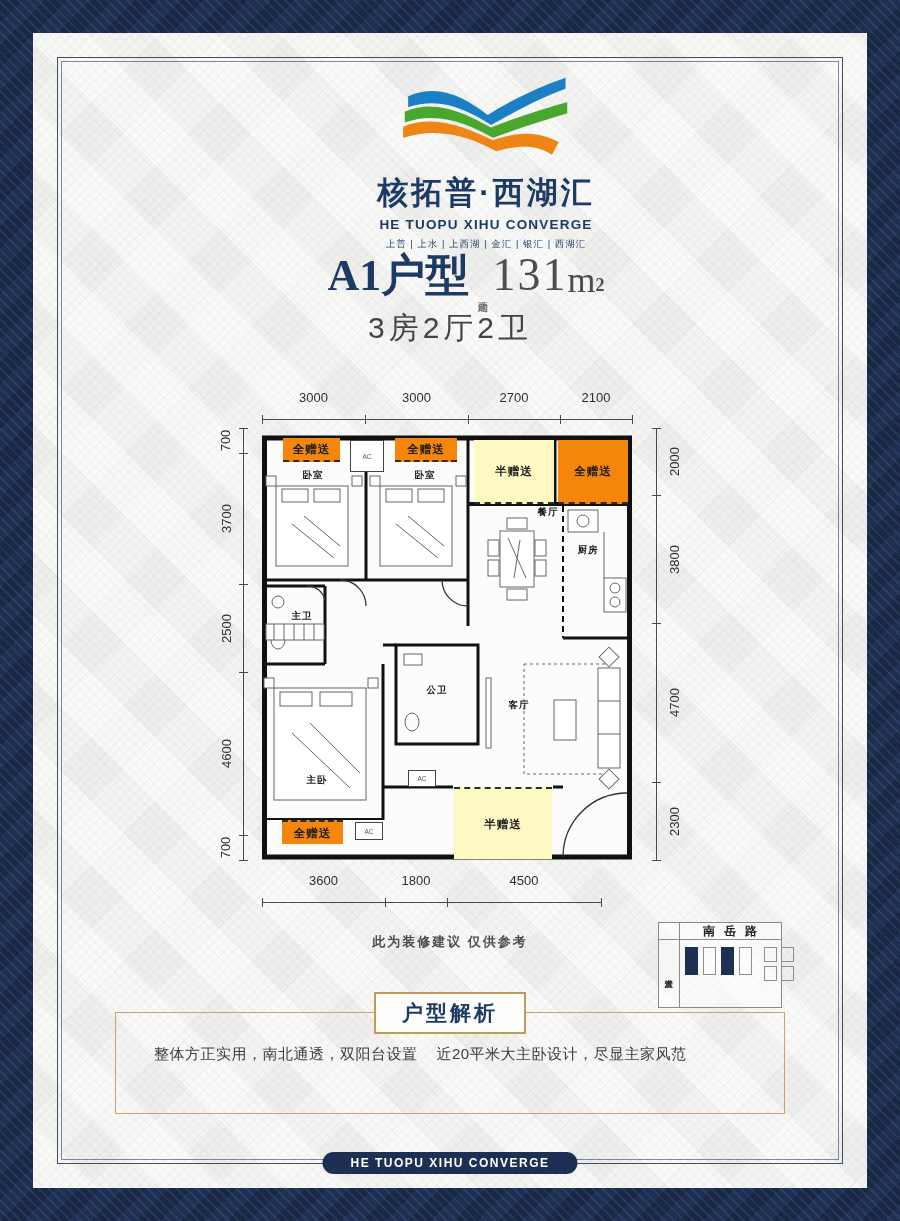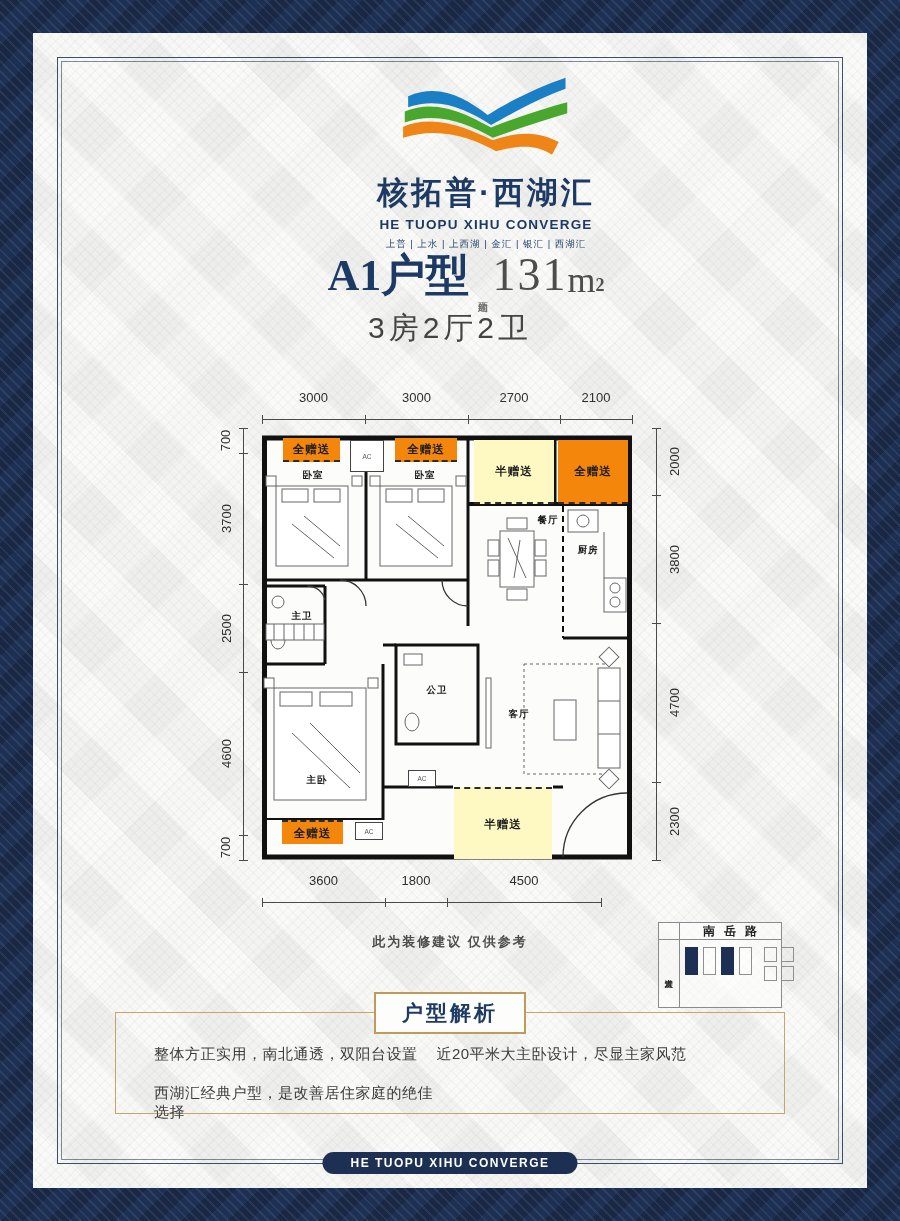--- a/index.html
+++ b/index.html
@@ -263,25 +263,25 @@
     <div class="gift full dash-b" style="left:296px;top:12px;width:70px;height:62px;">全赠送</div>
     <div class="gift full dash-t" style="left:20px;top:392px;width:61px;height:22px;">全赠送</div>
     <div class="gift half dash-t" style="left:192px;top:359px;width:98px;height:70px;">半赠送</div>
 
     <div class="ac-box" style="left:88px;top:12px;width:32px;height:30px;">AC</div>
     <div class="ac-box" style="left:146px;top:342px;width:26px;height:15px;">AC</div>
     <div class="ac-box" style="left:93px;top:394px;width:26px;height:16px;">AC</div>
 
     <div class="room-label" style="left:51px;top:47px;">卧室</div>
     <div class="room-label" style="left:163px;top:47px;">卧室</div>
-    <div class="room-label" style="left:286px;top:92px;">餐厅</div>
+    <div class="room-label" style="left:286px;top:84px;">餐厅</div>
     <div class="room-label" style="left:326px;top:122px;">厨房</div>
     <div class="room-label" style="left:40px;top:188px;">主卫</div>
     <div class="room-label" style="left:175px;top:262px;">公卫</div>
-    <div class="room-label" style="left:235px;top:286px;padding-left:44px;">客厅</div>
+    <div class="room-label" style="left:235px;top:277px;padding-left:44px;">客厅</div>
     <div class="room-label" style="left:55px;top:352px;">主卧</div>
   </div>
 
   <div class="plan-note">此为装修建议 仅供参考</div>
 
   <div class="minimap">
     <div class="mm-corner"></div>
     <div class="mm-road-top">南岳路</div>
     <div class="mm-road-left">
         <span>汉寿大道</span>
@@ -300,18 +300,17 @@
         <div class="mm-g"></div>
       </div>
     </div>
   </div>
 
   <div class="analysis-box">
     <div class="analysis-header">户型解析</div>
     <div class="bullets">
       <div class="bullet">整体方正实用，南北通透，双阳台设置</div>
       <div class="bullet">近20平米大主卧设计，尽显主家风范</div>
-      <div class="bullet">西湖汇经典户型，是改善居住家庭的绝佳选择</div>
     </div>
   </div>
 
   <div class="footer-pill">HE TUOPU XIHU CONVERGE</div>
 </div>
 
 </body></html>

